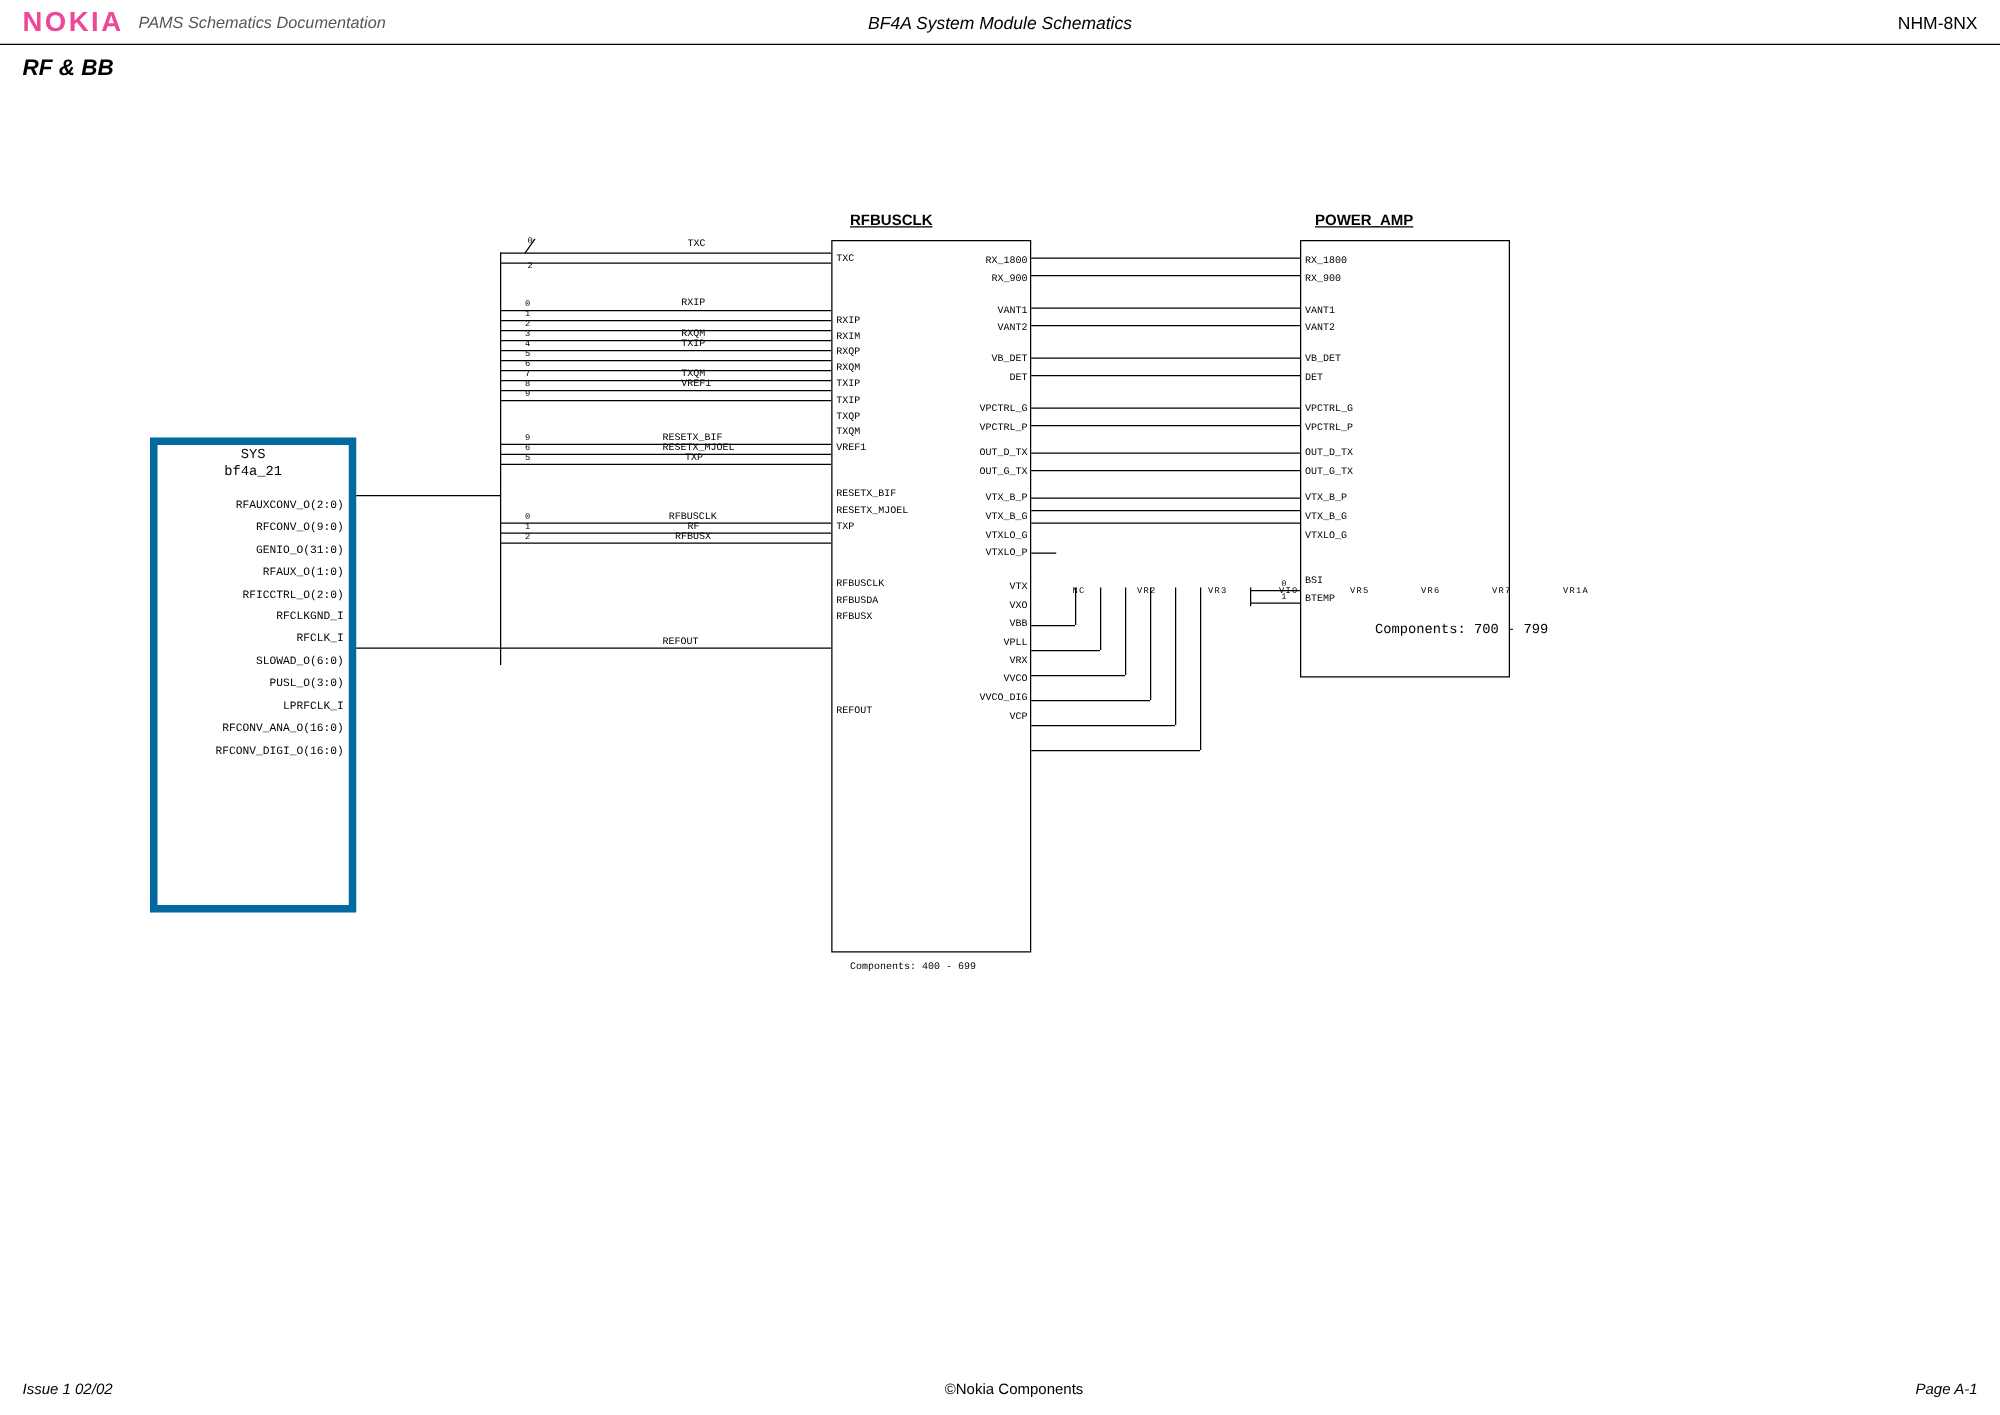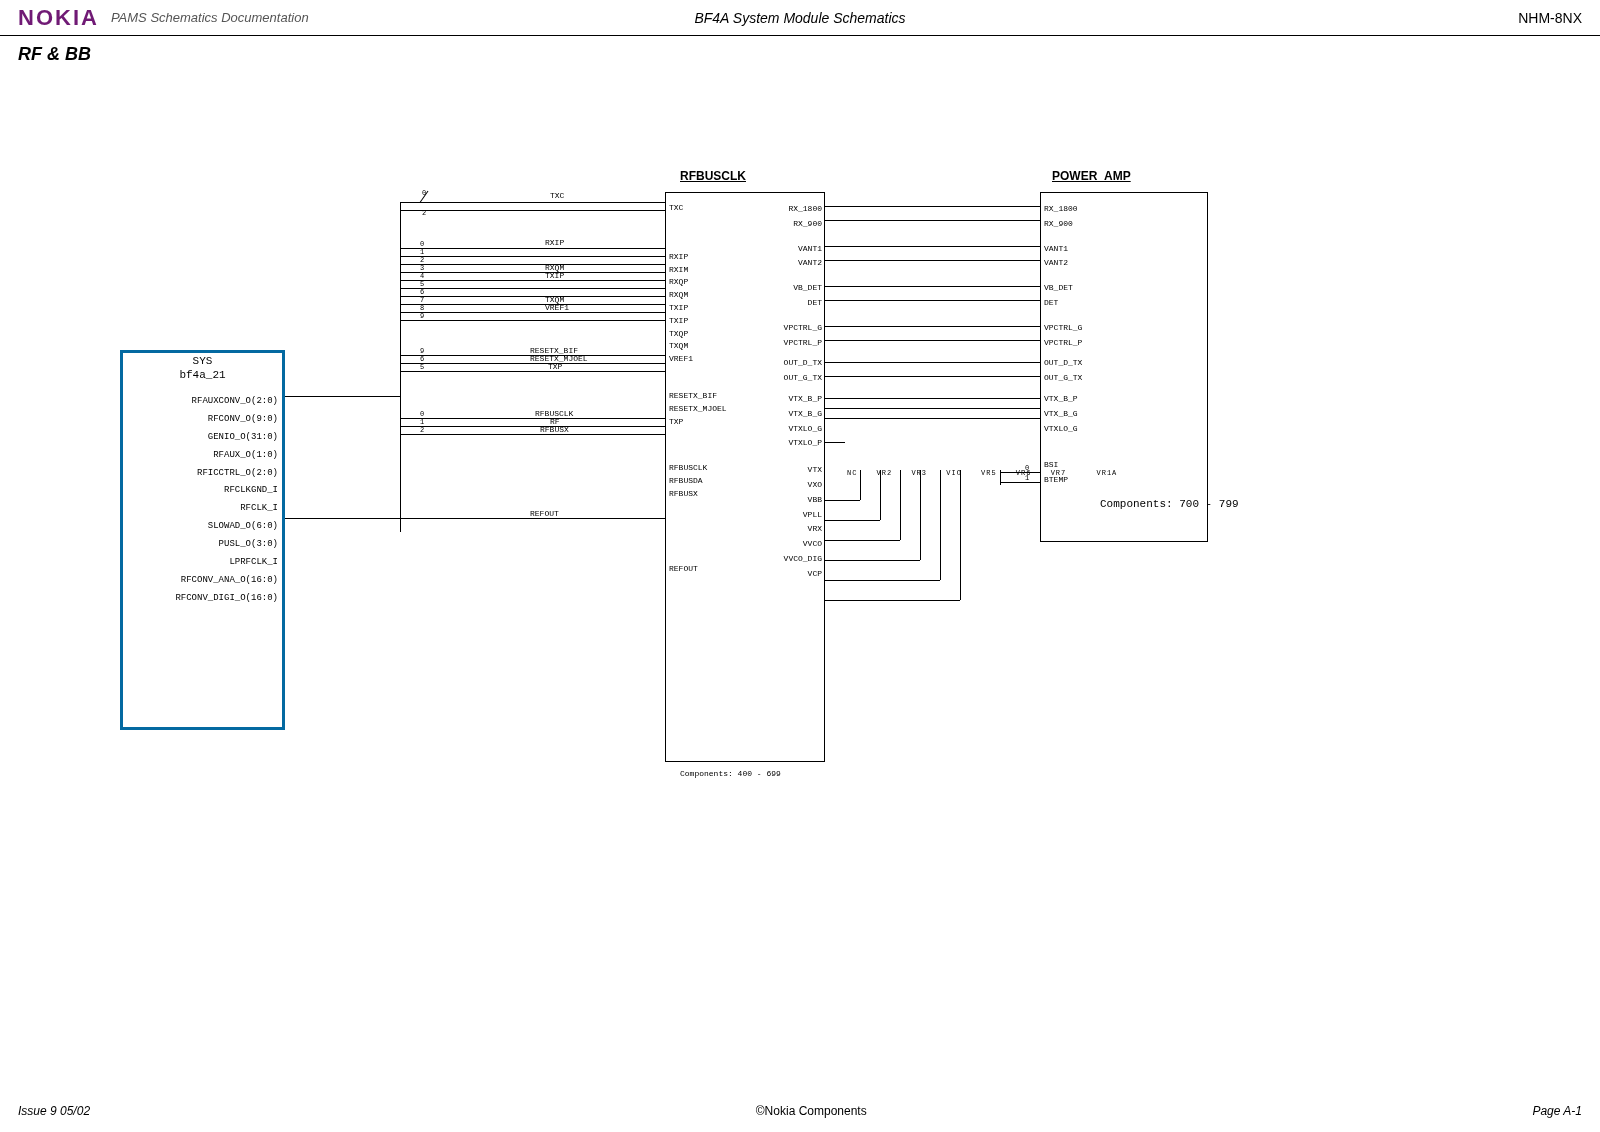--- a/index.html
+++ b/index.html
@@ -18,21 +18,21 @@
     height: 36px;
     border-bottom: 1.5px solid #000;
     display: flex;
     align-items: center;
     padding: 0 18px;
   }
   .logo {
     font-weight: 900;
     font-size: 22px;
     letter-spacing: 2px;
-    color: #701a75;
+    color: #ec4899;
   }
   .pams {
     font-style: italic;
     font-size: 13px;
     color: #555;
     margin-left: 12px;
   }
   .center-title {
     position: absolute;
     left: 50%;
@@ -78,21 +78,21 @@
   }
 
   
   .block {
     position: absolute;
     background: #fff;
   }
   .sys-block {
     left: 0; top: 200px;
     width: 165px; height: 380px;
-    border: 3px solid #0369a1;
+    border: 6px solid #0369a1;
   }
   .sys-block .title {
     text-align: center;
     font-size: 11px;
     padding-top: 2px;
   }
 
   .mjolner-block {
     left: 545px; top: 42px;
     width: 160px; height: 570px;
@@ -162,21 +162,21 @@
   }
 
   
   .vr-labels {
     position: absolute;
     left: 720px; top: 320px;
     font-size: 7px;
     letter-spacing: 1px;
     white-space: nowrap;
   }
-  .vr-labels span { margin: 0 7px; }
+  .vr-labels span { margin: 0 18px; }
 
   
   .comp600 {
     position: absolute;
     left: 560px; top: 620px;
     font-size: 8px;
   }
   .comp700 {
     position: absolute;
     left: 980px; top: 348px;
@@ -434,16 +434,16 @@
     <span>VR7</span>
     <span style="margin-left:18px">VR1A</span>
   </div>
 
   <div class="comp600">Components: 400 - 699</div>
   <div class="comp700">Components: 700 - 799</div>
 
 </div>
 
 <div class="footer">
-  <span>Issue 9 05/02</span>
+  <span>Issue 1 02/02</span>
   <span class="center">©Nokia Components</span>
   <span>Page A-1</span>
 </div>
 
 </body></html>

